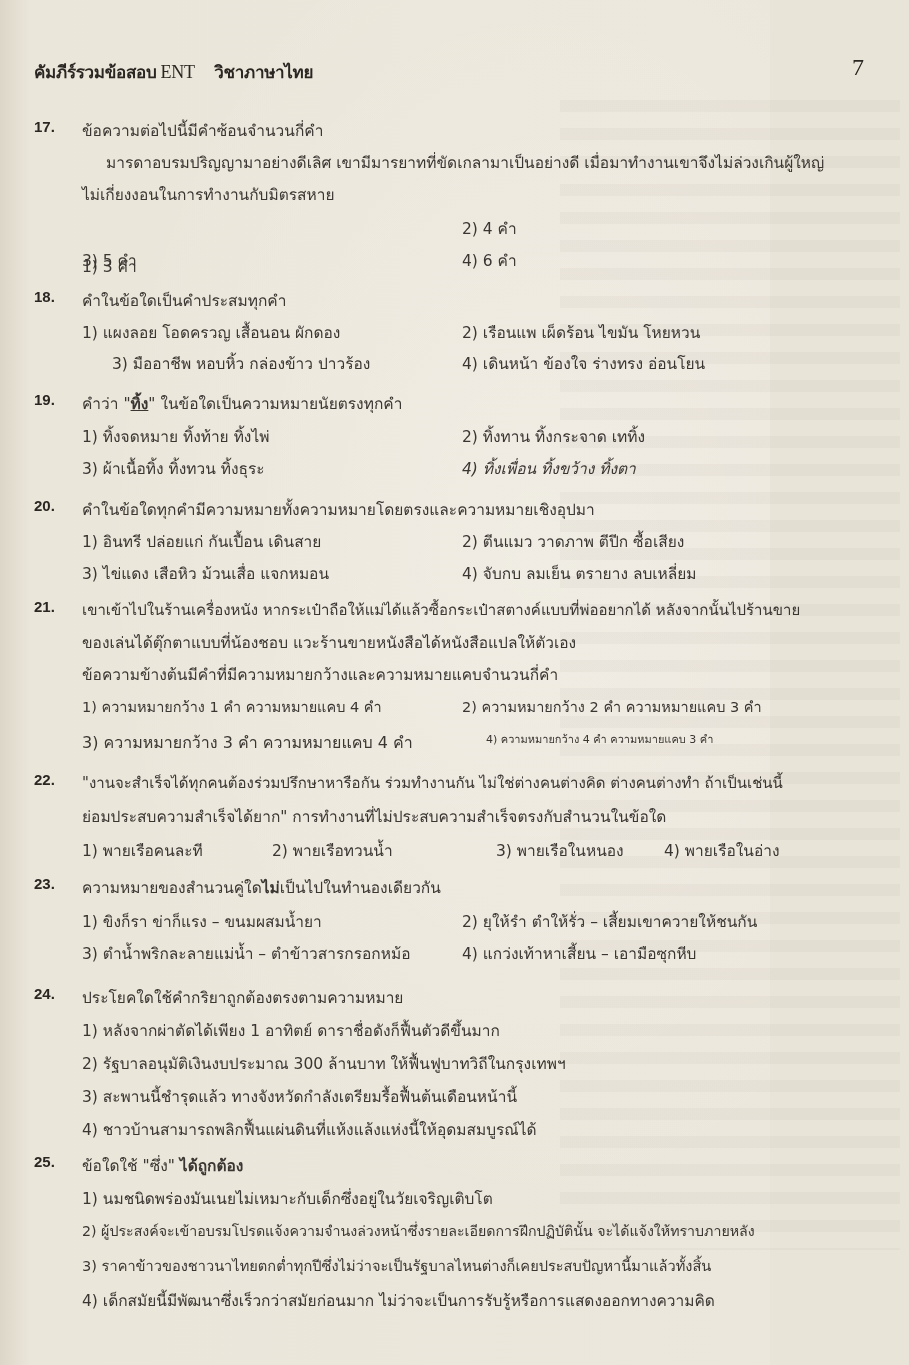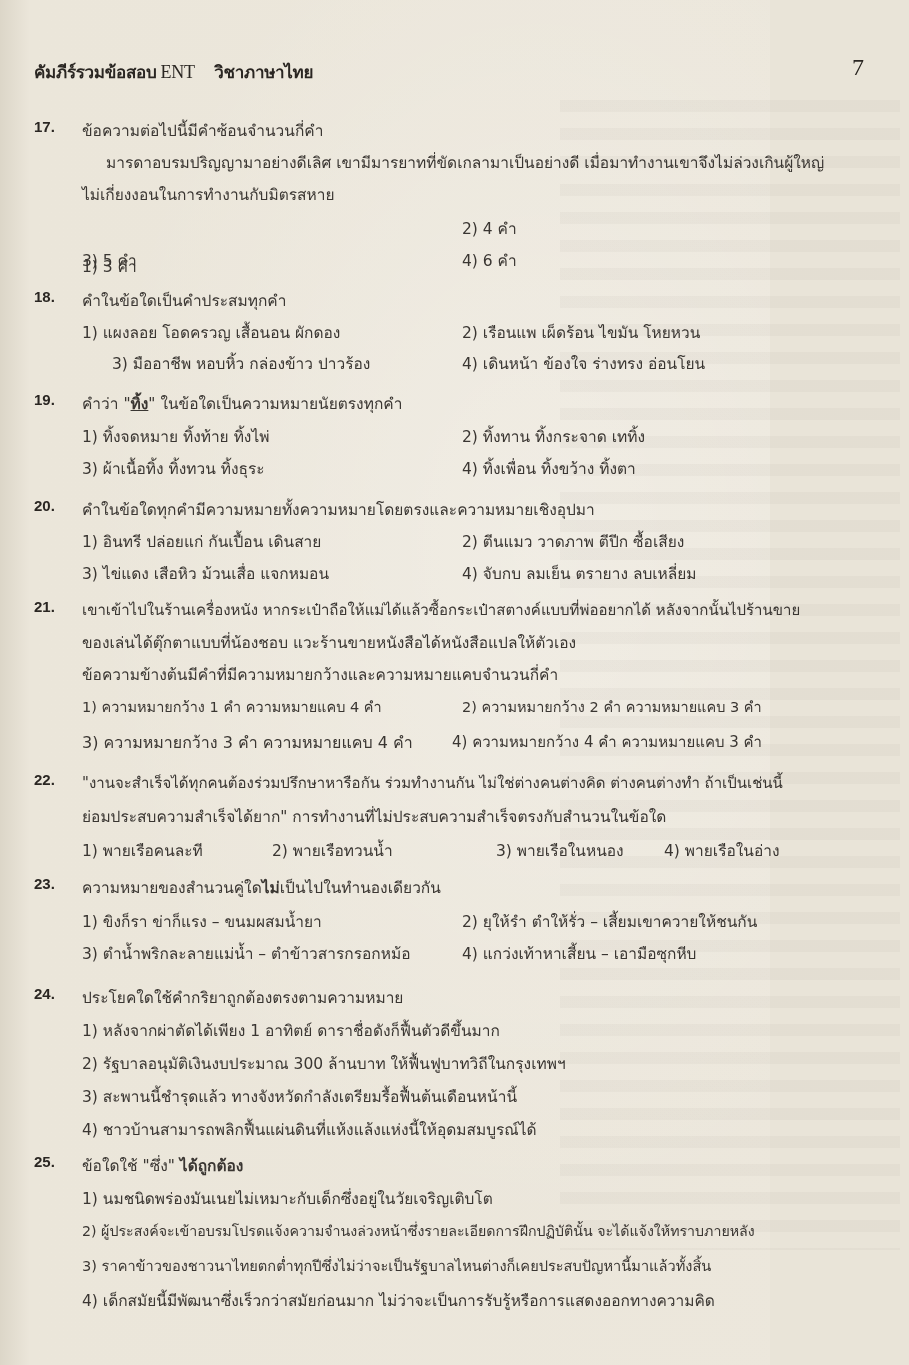--- a/index.html
+++ b/index.html
@@ -68,41 +68,41 @@
     <span class="opt" style="left:48px;top:63px;margin-left:30px;">3) มืออาชีพ หอบหิ้ว กล่องข้าว ปาวร้อง</span>
     <span class="opt" style="left:428px;top:63px;">4) เดินหน้า ข้องใจ ร่างทรง อ่อนโยน</span>
   </div>
 
   <div class="q" style="top:391px;">
     <span class="num">19.</span>
     <span class="stem"><span>คำว่า "</span><b class="emph">ทิ้ง</b><span>" ในข้อใดเป็นความหมายนัยตรงทุกคำ</span></span>
     <span class="opt" style="left:48px;top:33px;">1) ทิ้งจดหมาย ทิ้งท้าย ทิ้งไพ่</span>
     <span class="opt" style="left:428px;top:33px;">2) ทิ้งทาน ทิ้งกระจาด เททิ้ง</span>
     <span class="opt" style="left:48px;top:65px;">3) ผ้าเนื้อทิ้ง ทิ้งทวน ทิ้งธุระ</span>
-    <span class="opt" style="left:428px;top:65px;">4) ทิ้งเพื่อน ทิ้งขว้าง ทิ้งตา</span>
+    <span class="opt" style="left:428px;top:65px;font-style:italic;">4) ทิ้งเพื่อน ทิ้งขว้าง ทิ้งตา</span>
   </div>
 
   <div class="q" style="top:497px;">
     <span class="num">20.</span>
     <span class="stem">คำในข้อใดทุกคำมีความหมายทั้งความหมายโดยตรงและความหมายเชิงอุปมา</span>
     <span class="opt" style="left:48px;top:32px;">1) อินทรี ปล่อยแก่ กันเปื้อน เดินสาย</span>
     <span class="opt" style="left:428px;top:32px;">2) ตีนแมว วาดภาพ ตีปีก ซื้อเสียง</span>
     <span class="opt" style="left:48px;top:64px;">3) ไข่แดง เสือหิว ม้วนเสื่อ แจกหมอน</span>
     <span class="opt" style="left:428px;top:64px;">4) จับกบ ลมเย็น ตรายาง ลบเหลี่ยม</span>
   </div>
 
   <div class="q" style="top:598px;">
     <span class="num">21.</span>
     <span class="stem" style="font-size:15px;">เขาเข้าไปในร้านเครื่องหนัง  หากระเป๋าถือให้แม่ได้แล้วซื้อกระเป๋าสตางค์แบบที่พ่ออยากได้  หลังจากนั้นไปร้านขาย</span>
     <span class="line" style="left:48px;top:32px;">ของเล่นได้ตุ๊กตาแบบที่น้องชอบ แวะร้านขายหนังสือได้หนังสือแปลให้ตัวเอง</span>
     <span class="line" style="left:48px;top:64px;">ข้อความข้างต้นมีคำที่มีความหมายกว้างและความหมายแคบจำนวนกี่คำ</span>
     <span class="opt" style="left:48px;top:97px;font-size:14.5px;">1) ความหมายกว้าง 1 คำ  ความหมายแคบ 4 คำ</span>
     <span class="opt" style="left:428px;top:97px;font-size:14.5px;">2) ความหมายกว้าง 2 คำ  ความหมายแคบ 3 คำ</span>
     <span class="opt" style="left:48px;top:132px;font-size:16px;">3) ความหมายกว้าง 3 คำ  ความหมายแคบ 4 คำ</span>
-    <span class="opt" style="left:418px;top:132px;font-size:15px;">4) ความหมายกว้าง 4 คำ  ความหมายแคบ 3 คำ</span>
+    <span class="opt" style="left:452px;top:132px;font-size:11px;">4) ความหมายกว้าง 4 คำ  ความหมายแคบ 3 คำ</span>
   </div>
 
   <div class="q" style="top:771px;">
     <span class="num">22.</span>
     <span class="stem" style="font-size:15px;">"งานจะสำเร็จได้ทุกคนต้องร่วมปรึกษาหารือกัน  ร่วมทำงานกัน  ไม่ใช่ต่างคนต่างคิด  ต่างคนต่างทำ  ถ้าเป็นเช่นนี้</span>
     <span class="line" style="left:48px;top:33px;">ย่อมประสบความสำเร็จได้ยาก"  การทำงานที่ไม่ประสบความสำเร็จตรงกับสำนวนในข้อใด</span>
     <span class="opt" style="left:48px;top:67px;">1) พายเรือคนละที</span>
     <span class="opt" style="left:238px;top:67px;">2) พายเรือทวนน้ำ</span>
     <span class="opt" style="left:462px;top:67px;">3) พายเรือในหนอง</span>
     <span class="opt" style="left:630px;top:67px;">4) พายเรือในอ่าง</span>

